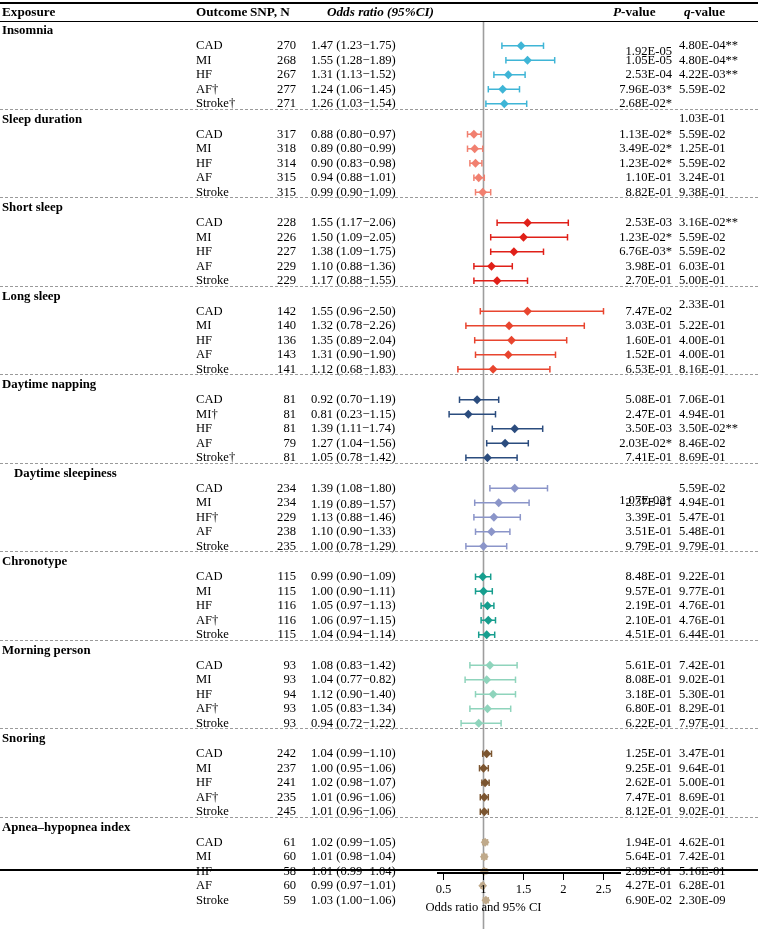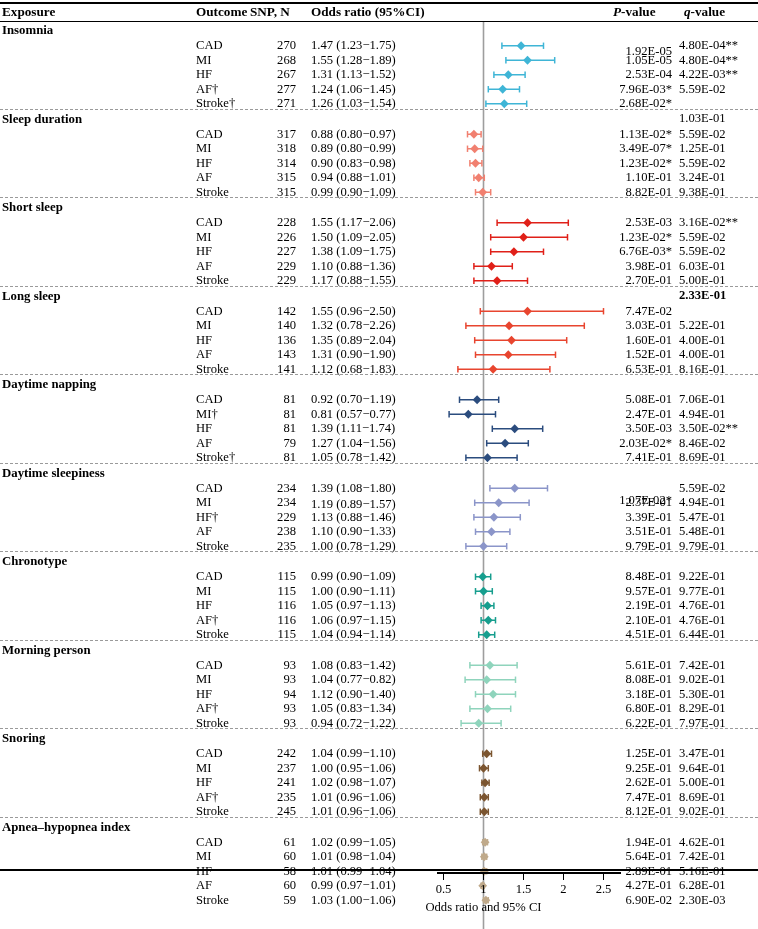--- a/index.html
+++ b/index.html
@@ -106,21 +106,21 @@
 </head>
 <body>
 
 <div id="plot">
 
   <div class="rule-top" style="top:2px"></div>
 
   <div class="hdr" style="left:2px;   top:4px;">Exposure</div>
   <div class="hdr" style="left:196px; top:4px;">Outcome</div>
   <div class="hdr" style="left:250px; top:4px;">SNP, N</div>
-  <div class="hdr" style="left:311px; top:4px;">Odds ratio (95%CI)</div>
+  <div class="hdr" style="left:327px; top:4px;font-style:italic;">Odds ratio (95%CI)</div>
   <div class="hdr" style="left:613px; top:4px; font-style:normal;"><i>P</i>-value</div>
   <div class="hdr" style="left:684px; top:4px;"><i>q</i>-value</div>
 
   <div class="rule-head" style="top:21px"></div>
 
   <div id="table-layer">
       <div class="exposure-label" style="top:23px;">Insomnia</div>
       <div class="cell col-outcome" style="top:38px;">CAD</div>
       <div class="cell col-snp" style="top:38px;">270</div>
       <div class="cell col-or" style="top:38px;">1.47 (1.23−1.75)</div>
@@ -149,21 +149,21 @@
       <div class="rule-dash" style="top:108.5px;"></div>
       <div class="exposure-label" style="top:111.5px;">Sleep duration</div>
       <div class="cell col-outcome" style="top:126.5px;">CAD</div>
       <div class="cell col-snp" style="top:126.5px;">317</div>
       <div class="cell col-or" style="top:126.5px;">0.88 (0.80−0.97)</div>
       <div class="cell col-p" style="top:126.5px;">1.13E-02*</div>
       <div class="cell col-q" style="top:126.5px;">5.59E-02</div>
       <div class="cell col-outcome" style="top:141px;">MI</div>
       <div class="cell col-snp" style="top:141px;">318</div>
       <div class="cell col-or" style="top:141px;">0.89 (0.80−0.99)</div>
-      <div class="cell col-p" style="top:141px;">3.49E-07*</div>
+      <div class="cell col-p" style="top:141px;">3.49E-02*</div>
       <div class="cell col-q" style="top:141px;">1.25E-01</div>
       <div class="cell col-outcome" style="top:155.5px;">HF</div>
       <div class="cell col-snp" style="top:155.5px;">314</div>
       <div class="cell col-or" style="top:155.5px;">0.90 (0.83−0.98)</div>
       <div class="cell col-p" style="top:155.5px;">1.23E-02*</div>
       <div class="cell col-q" style="top:155.5px;">5.59E-02</div>
       <div class="cell col-outcome" style="top:170px;">AF</div>
       <div class="cell col-snp" style="top:170px;">315</div>
       <div class="cell col-or" style="top:170px;">0.94 (0.88−1.01)</div>
       <div class="cell col-p" style="top:170px;">1.10E-01</div>
@@ -199,21 +199,21 @@
       <div class="cell col-snp" style="top:273px;">229</div>
       <div class="cell col-or" style="top:273px;">1.17 (0.88−1.55)</div>
       <div class="cell col-p" style="top:273px;">2.70E-01</div>
       <div class="cell col-q" style="top:273px;">5.00E-01</div>
       <div class="rule-dash" style="top:285.5px;"></div>
       <div class="exposure-label" style="top:288.5px;">Long sleep</div>
       <div class="cell col-outcome" style="top:303.5px;">CAD</div>
       <div class="cell col-snp" style="top:303.5px;">142</div>
       <div class="cell col-or" style="top:303.5px;">1.55 (0.96−2.50)</div>
       <div class="cell col-p" style="top:303.5px;">7.47E-02</div>
-      <div class="cell col-q" style="top:288px;font-weight:bold;">2.33E-01</div>
+      <div class="cell col-q" style="top:297px;">2.33E-01</div>
       <div class="cell col-outcome" style="top:318px;">MI</div>
       <div class="cell col-snp" style="top:318px;">140</div>
       <div class="cell col-or" style="top:318px;">1.32 (0.78−2.26)</div>
       <div class="cell col-p" style="top:318px;">3.03E-01</div>
       <div class="cell col-q" style="top:318px;">5.22E-01</div>
       <div class="cell col-outcome" style="top:332.5px;">HF</div>
       <div class="cell col-snp" style="top:332.5px;">136</div>
       <div class="cell col-or" style="top:332.5px;">1.35 (0.89−2.04)</div>
       <div class="cell col-p" style="top:332.5px;">1.60E-01</div>
       <div class="cell col-q" style="top:332.5px;">4.00E-01</div>
@@ -229,40 +229,40 @@
       <div class="cell col-q" style="top:361.5px;">8.16E-01</div>
       <div class="rule-dash" style="top:374px;"></div>
       <div class="exposure-label" style="top:377px;">Daytime napping</div>
       <div class="cell col-outcome" style="top:392px;">CAD</div>
       <div class="cell col-snp" style="top:392px;">81</div>
       <div class="cell col-or" style="top:392px;">0.92 (0.70−1.19)</div>
       <div class="cell col-p" style="top:392px;">5.08E-01</div>
       <div class="cell col-q" style="top:392px;">7.06E-01</div>
       <div class="cell col-outcome" style="top:406.5px;">MI†</div>
       <div class="cell col-snp" style="top:406.5px;">81</div>
-      <div class="cell col-or" style="top:406.5px;">0.81 (0.57−0.77)</div>
+      <div class="cell col-or" style="top:406.5px;">0.81 (0.23−1.15)</div>
       <div class="cell col-p" style="top:406.5px;">2.47E-01</div>
       <div class="cell col-q" style="top:406.5px;">4.94E-01</div>
       <div class="cell col-outcome" style="top:421px;">HF</div>
       <div class="cell col-snp" style="top:421px;">81</div>
       <div class="cell col-or" style="top:421px;">1.39 (1.11−1.74)</div>
       <div class="cell col-p" style="top:421px;">3.50E-03</div>
       <div class="cell col-q" style="top:421px;">3.50E-02**</div>
       <div class="cell col-outcome" style="top:435.5px;">AF</div>
       <div class="cell col-snp" style="top:435.5px;">79</div>
       <div class="cell col-or" style="top:435.5px;">1.27 (1.04−1.56)</div>
       <div class="cell col-p" style="top:435.5px;">2.03E-02*</div>
       <div class="cell col-q" style="top:435.5px;">8.46E-02</div>
       <div class="cell col-outcome" style="top:450px;">Stroke†</div>
       <div class="cell col-snp" style="top:450px;">81</div>
       <div class="cell col-or" style="top:450px;">1.05 (0.78−1.42)</div>
       <div class="cell col-p" style="top:450px;">7.41E-01</div>
       <div class="cell col-q" style="top:450px;">8.69E-01</div>
       <div class="rule-dash" style="top:462.5px;"></div>
-      <div class="exposure-label" style="top:465.5px;">Daytime sleepiness</div>
+      <div class="exposure-label" style="top:465.5px;margin-left:12px;">Daytime sleepiness</div>
       <div class="cell col-outcome" style="top:480.5px;">CAD</div>
       <div class="cell col-snp" style="top:480.5px;">234</div>
       <div class="cell col-or" style="top:480.5px;">1.39 (1.08−1.80)</div>
       <div class="cell col-p" style="top:493px;">1.07E-02*</div>
       <div class="cell col-q" style="top:480.5px;">5.59E-02</div>
       <div class="cell col-outcome" style="top:495px;">MI</div>
       <div class="cell col-snp" style="top:495px;">234</div>
       <div class="cell col-or" style="top:497px;">1.19 (0.89−1.57)</div>
       <div class="cell col-p" style="top:495px;">2.37E-01</div>
       <div class="cell col-q" style="top:495px;">4.94E-01</div>
@@ -381,21 +381,21 @@
       <div class="cell col-q" style="top:863.5px;">5.16E-01</div>
       <div class="cell col-outcome" style="top:878px;">AF</div>
       <div class="cell col-snp" style="top:878px;">60</div>
       <div class="cell col-or" style="top:878px;">0.99 (0.97−1.01)</div>
       <div class="cell col-p" style="top:878px;">4.27E-01</div>
       <div class="cell col-q" style="top:878px;">6.28E-01</div>
       <div class="cell col-outcome" style="top:892.5px;">Stroke</div>
       <div class="cell col-snp" style="top:892.5px;">59</div>
       <div class="cell col-or" style="top:892.5px;">1.03 (1.00−1.06)</div>
       <div class="cell col-p" style="top:892.5px;">6.90E-02</div>
-      <div class="cell col-q" style="top:892.5px;">2.30E-03</div>
+      <div class="cell col-q" style="top:892.5px;">2.30E-09</div>
     </div>
 
   <svg id="forest" viewBox="0 0 758 929">
       <line x1="483.5" y1="22" x2="483.5" y2="940" stroke="#9e9e9e" stroke-width="1.6"></line>
       <line x1="501.9" y1="45.75" x2="543.5" y2="45.75" stroke="#3FB5D6" stroke-width="1.5"></line>
       <line x1="501.9" y1="42.55" x2="501.9" y2="48.95" stroke="#3FB5D6" stroke-width="1.5"></line>
       <line x1="543.5" y1="42.55" x2="543.5" y2="48.95" stroke="#3FB5D6" stroke-width="1.5"></line>
       <polygon points="521.1,41.35 525.5,45.75 521.1,50.15 516.7,45.75" fill="#3FB5D6"></polygon>
       <line x1="505.9" y1="60.25" x2="554.7" y2="60.25" stroke="#3FB5D6" stroke-width="1.5"></line>
       <line x1="505.9" y1="57.05" x2="505.9" y2="63.45" stroke="#3FB5D6" stroke-width="1.5"></line>

